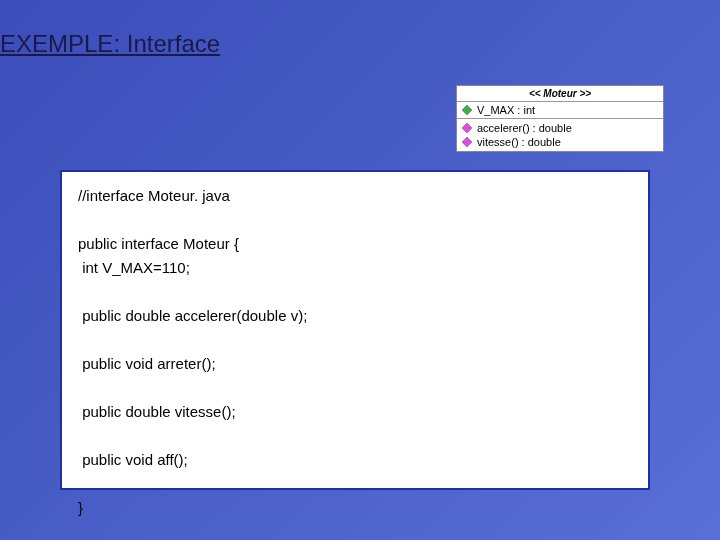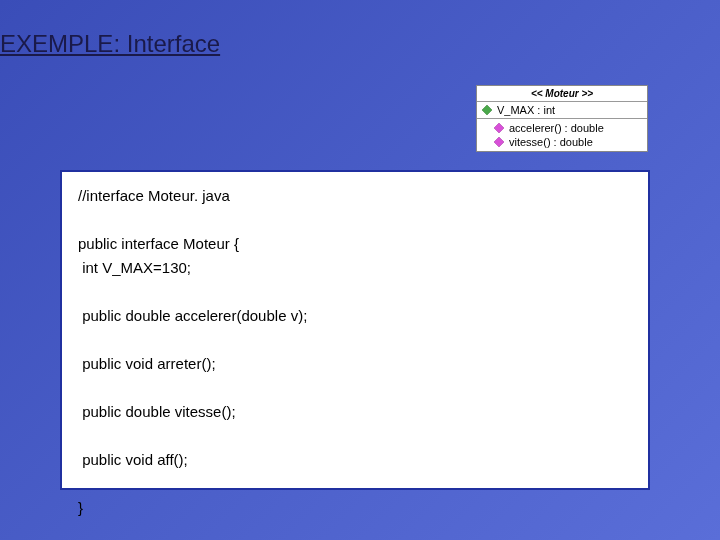--- a/index.html
+++ b/index.html
@@ -29,23 +29,23 @@
     border: 2px solid #2030a0;
     padding: 12px 16px;
     font-family: Verdana, Geneva, sans-serif;
     font-size: 15px;
     color: #000;
     line-height: 1.6;
     white-space: pre;
   }
   .uml-box {
     position: absolute;
-    right: 72px;
+    right: 56px;
     top: 85px;
-    width: 172px;
+    width: 208px;
     background: #ffffff;
     border: 1px solid #888;
     font-family: Verdana, Geneva, sans-serif;
     font-size: 11px;
   }
   .uml-header {
     border-bottom: 1px solid #999;
     padding: 2px 4px;
     text-align: center;
   }
@@ -55,21 +55,21 @@
     font-size: 10px;
   }
   .uml-attr {
     border-bottom: 1px solid #999;
     padding: 2px 4px;
     display: flex;
     align-items: center;
     gap: 4px;
   }
   .uml-ops {
-    padding: 2px 16px;
+    padding: 2px 4px;
   }
   .uml-op {
     display: flex;
     align-items: center;
     gap: 4px;
     padding: 1px 0;
   }
   .icon-attr, .icon-op {
     width: 12px;
     height: 12px;
@@ -111,21 +111,21 @@
           </svg>
       </span>
       <span>vitesse() : double</span>
     </div>
   </div>
 </div>
 
 <div class="code-box">//interface Moteur. java
 
 public interface Moteur {
- int V_MAX=130;
+ int V_MAX=110;
 
  public double accelerer(double v);
 
  public void arreter();
 
  public double vitesse();
 
  public void aff();
 
 }</div>

